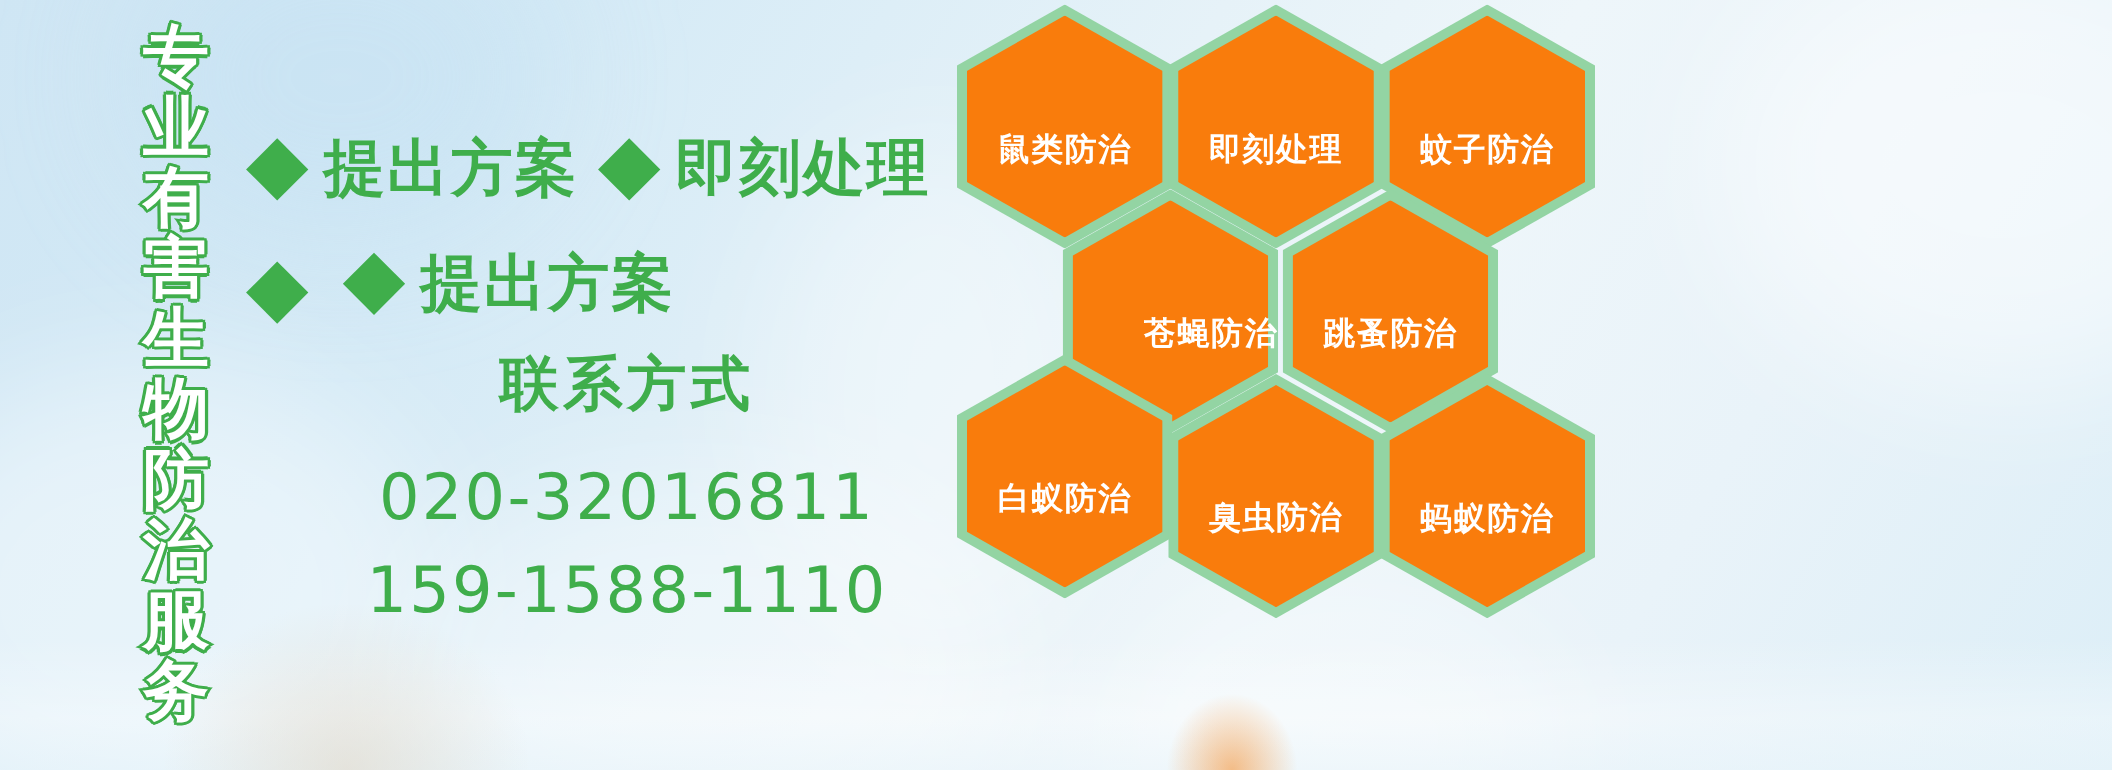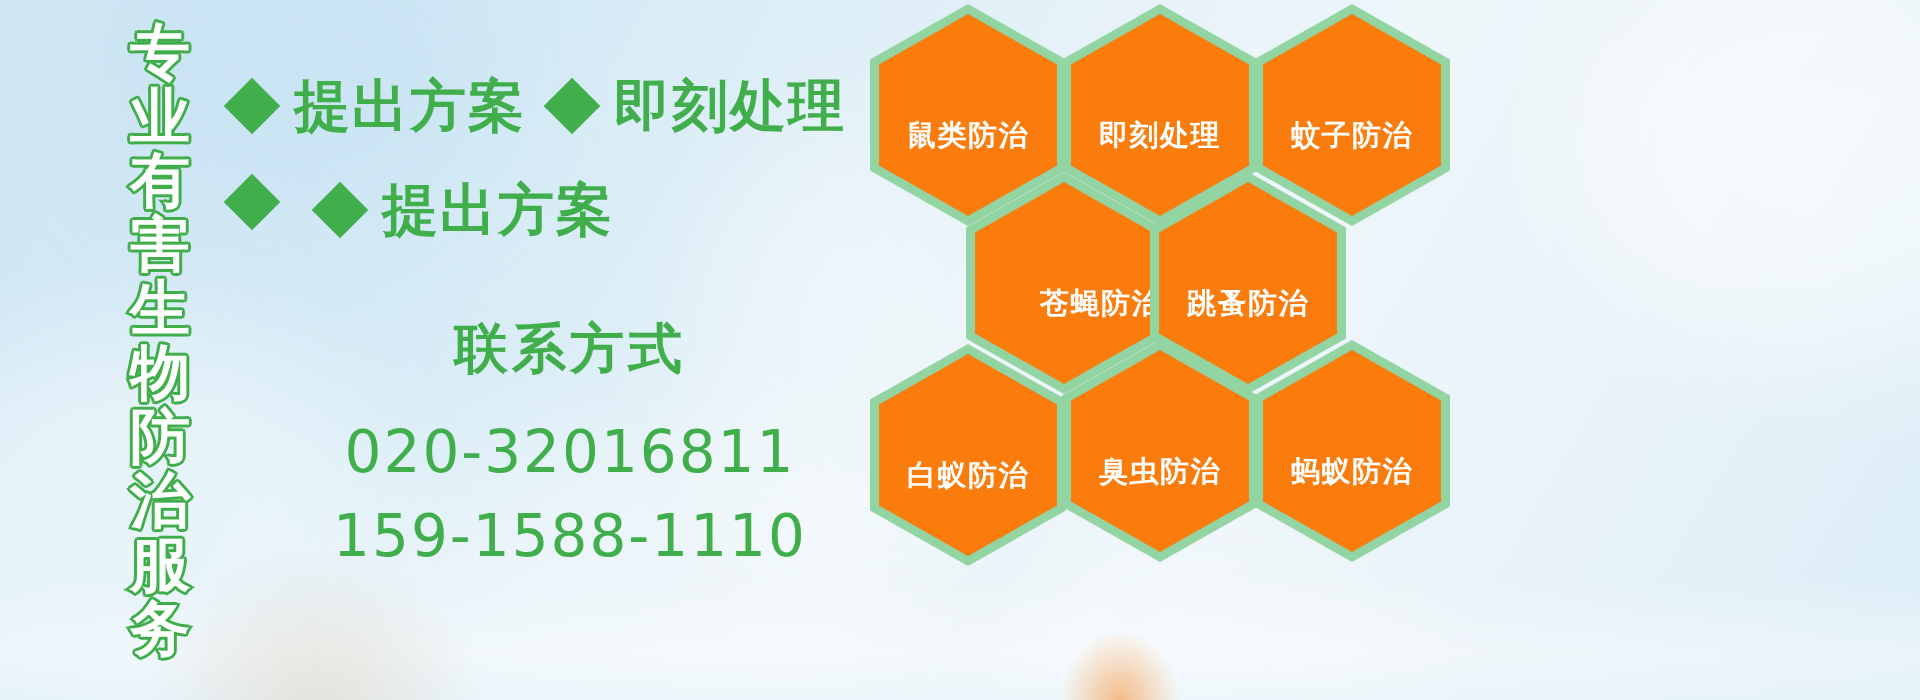--- a/index.html
+++ b/index.html
@@ -87,21 +87,21 @@
   
   #features {
     position: absolute;
     left: 232px;
     top: 78px;
     width: 630px;
     z-index: 4;
   }
   .feature-row {
     display: flex;
-    align-items: flex-start;
+    align-items: flex-end;
     height: 104px;
   }
   .feature-item {
     display: flex;
     align-items: center;
   }
   .diamond {
     width: 40px;
     height: 40px;
     background: #3fae4b;
@@ -182,22 +182,22 @@
     white-space: nowrap;
     line-height: 1;
     margin-top: 40px;
   }
 
   
   .hex.r0c0 { left: 8px;   top: 10px; }
   .hex.r0c1 { left: 200px; top: 10px; }
   .hex.r0c2 { left: 392px; top: 10px; }
   .hex.r1c0 { left: 104px; top: 178px; justify-content: flex-end; }
-  .hex.r1c1 { left: 288px; top: 178px; }
-  .hex.r2c0 { left: 8px;   top: 350px; }
+  .hex.r1c1 { left: 304px; top: 178px; }
+  .hex.r2c0 { left: 8px;   top: 328px; }
   .hex.r2c1 { left: 200px; top: 346px; font-family: Liberation Serif, serif; }
   .hex.r2c2 { left: 392px; top: 346px; }
 </style>
 </head>
 <body>
 
 <div id="banner">
 
   <div class="blob b5"></div>
   <div class="blob b1"></div>

